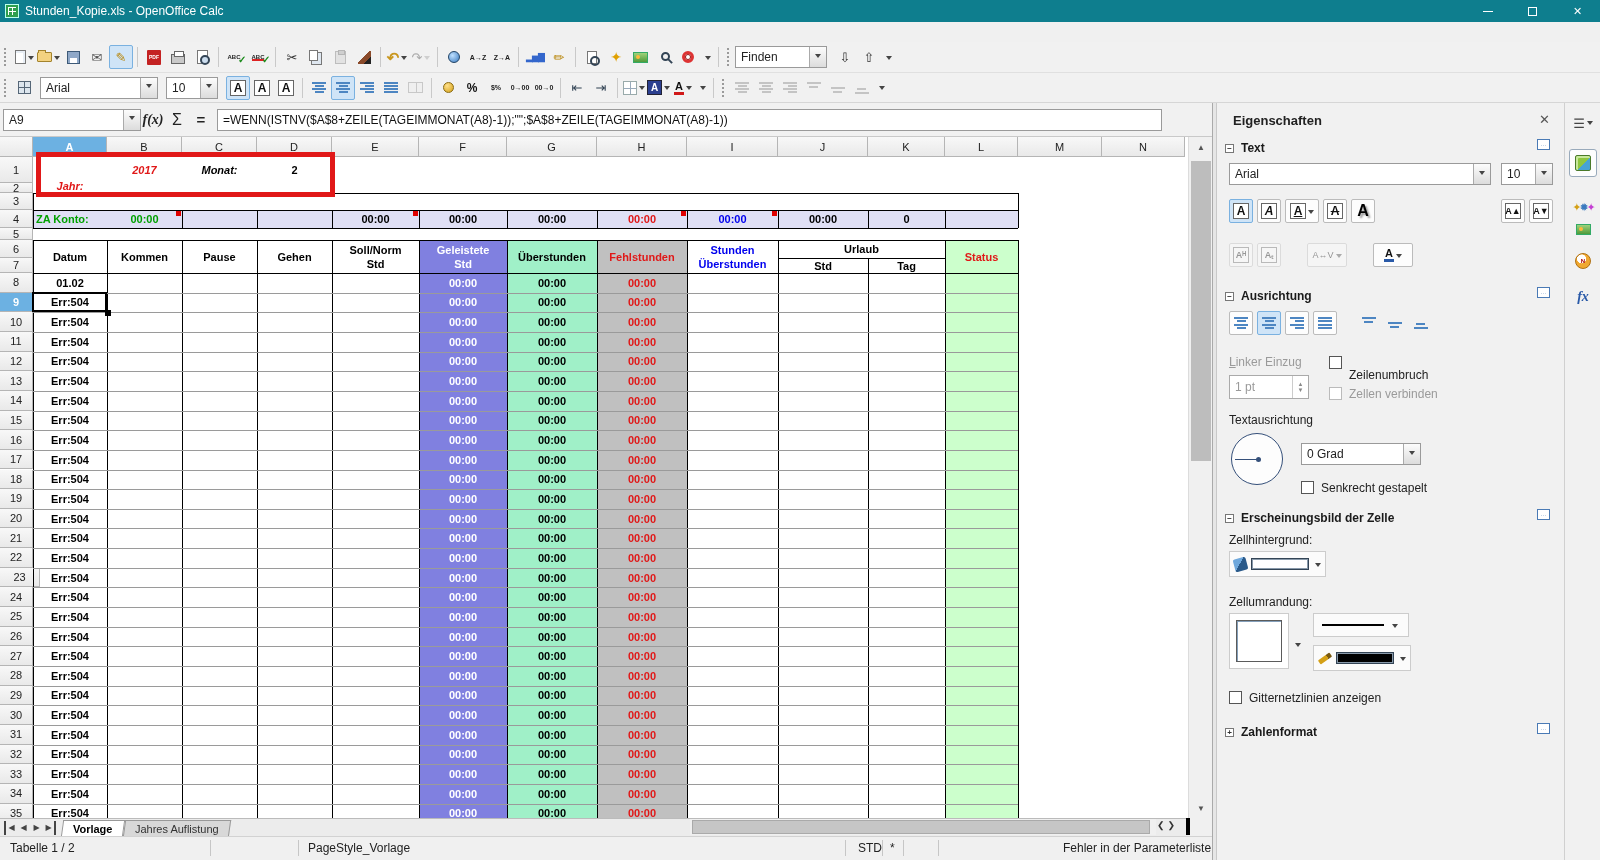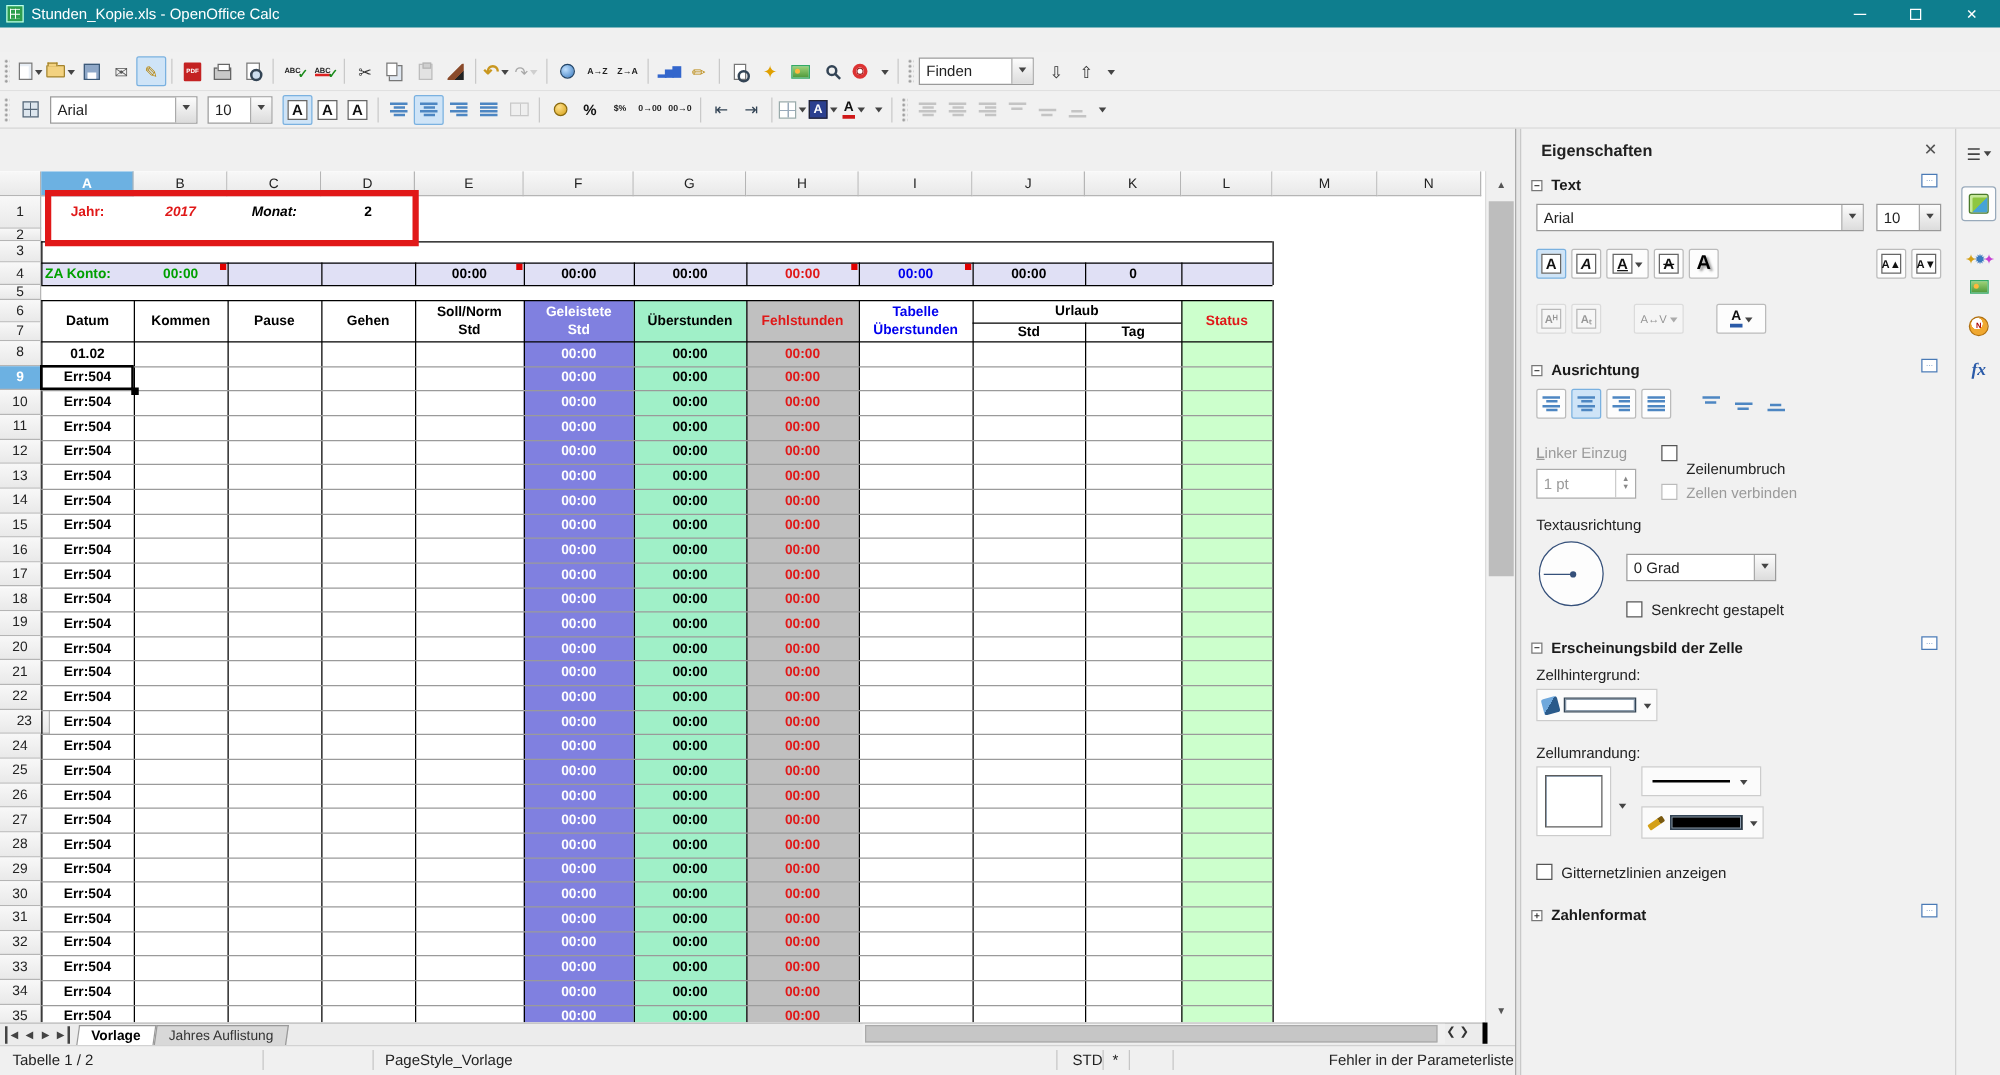--- a/index.html
+++ b/index.html
@@ -476,20 +476,32 @@
             <i></i>
             <i></i>
           </span>
         </span>
         <span class="tbtn" style="min-width: 14px;">
           <span class="dda"></span>
         </span>
       </span>
   </div>
 
+  <div class="fbar">
+    <span class="combo namebox">
+      <span class="cv">A9</span>
+      <span class="cbtn">
+          <span class="dda"></span>
+        </span>
+    </span>
+    <span class="fsym" style="font-style:italic;font-family:'Liberation Serif',serif;font-weight:bold;">f(x)</span>
+    <span class="fsym" style="font-size:16px;">Σ</span>
+    <span class="fsym" style="font-weight:bold;font-size:15px;">=</span>
+    <span class="finput">=WENN(ISTNV($A$8+ZEILE(TAGEIMMONAT(A8)-1));"";$A$8+ZEILE(TAGEIMMONAT(A8)-1))</span>
+  </div>
 
   <div id="sheet">
       <div class="chdr" style="left: 0px; top: 0px; width: 33px; height: 20px;"></div>
       <div class="chdr hdr-sel" style="left: 33px; top: 0px; width: 74px; height: 20px;">A</div>
       <div class="chdr" style="left: 107px; top: 0px; width: 75px; height: 20px;">B</div>
       <div class="chdr" style="left: 182px; top: 0px; width: 75px; height: 20px;">C</div>
       <div class="chdr" style="left: 257px; top: 0px; width: 75px; height: 20px;">D</div>
       <div class="chdr" style="left: 332px; top: 0px; width: 87px; height: 20px;">E</div>
       <div class="chdr" style="left: 419px; top: 0px; width: 88px; height: 20px;">F</div>
       <div class="chdr" style="left: 507px; top: 0px; width: 90px; height: 20px;">G</div>
@@ -528,21 +540,21 @@
       <div class="rhdr" style="left: 0px; top: 489.7px; width: 33px; height: 19.65px;">26</div>
       <div class="rhdr" style="left: 0px; top: 509.35px; width: 33px; height: 19.65px;">27</div>
       <div class="rhdr" style="left: 0px; top: 529px; width: 33px; height: 19.65px;">28</div>
       <div class="rhdr" style="left: 0px; top: 548.65px; width: 33px; height: 19.65px;">29</div>
       <div class="rhdr" style="left: 0px; top: 568.3px; width: 33px; height: 19.65px;">30</div>
       <div class="rhdr" style="left: 0px; top: 587.95px; width: 33px; height: 19.65px;">31</div>
       <div class="rhdr" style="left: 0px; top: 607.6px; width: 33px; height: 19.65px;">32</div>
       <div class="rhdr" style="left: 0px; top: 627.25px; width: 33px; height: 19.65px;">33</div>
       <div class="rhdr" style="left: 0px; top: 646.9px; width: 33px; height: 19.65px;">34</div>
       <div class="rhdr" style="left: 0px; top: 666.55px; width: 33px; height: 19.65px;">35</div>
-      <div class="celltxt" style="left: 33px; top: 20px; width: 74px; height: 26px; color: rgb(224, 24, 24); ">Jahr:</div>
+      <div class="celltxt" style="left: 33px; top: 36px; width: 74px; height: 26px; color: rgb(224, 24, 24); font-style: italic;">Jahr:</div>
       <div class="celltxt" style="left: 107px; top: 20px; width: 75px; height: 26px; color: rgb(224, 24, 24); font-style: italic;">2017</div>
       <div class="celltxt" style="left: 182px; top: 20px; width: 75px; height: 26px; color: rgb(0, 0, 0); font-style: italic;">Monat:</div>
       <div class="celltxt" style="left: 257px; top: 20px; width: 75px; height: 26px; color: rgb(0, 0, 0);">2</div>
       <div class="colfill" style="left: 33px; top: 73px; width: 985px; height: 18px; background: rgb(224, 224, 245);"></div>
       <div class="hline" style="left: 33px; top: 56px; width: 985px;"></div>
       <div class="hline" style="left: 33px; top: 73px; width: 985px;"></div>
       <div class="hline" style="left: 33px; top: 91px; width: 985px;"></div>
       <div class="vline" style="left: 33px; top: 56px; height: 35px;"></div>
       <div class="vline" style="left: 1018px; top: 56px; height: 35px;"></div>
       <div class="vline" style="left: 182px; top: 73px; height: 18px;"></div>
@@ -593,21 +605,21 @@
         <div>Geleistete</div>
         <div>Std</div>
       </div>
       <div class="celltxt" style="left: 507px; top: 103px; width: 90px; height: 33px; color: rgb(0, 0, 0); flex-direction: column; line-height: 14px;">
         <div>Überstunden</div>
       </div>
       <div class="celltxt" style="left: 597px; top: 103px; width: 90px; height: 33px; color: rgb(224, 24, 24); flex-direction: column; line-height: 14px;">
         <div>Fehlstunden</div>
       </div>
       <div class="celltxt" style="left: 687px; top: 103px; width: 91px; height: 33px; color: rgb(0, 0, 238); flex-direction: column; line-height: 14px;">
-        <div>Tabelle</div>
+        <div>Stunden</div>
         <div>Überstunden</div>
       </div>
       <div class="celltxt" style="left: 778px; top: 103px; width: 167px; height: 18px;">Urlaub</div>
       <div class="celltxt" style="left: 778px; top: 121px; width: 90px; height: 15px;">Std</div>
       <div class="celltxt" style="left: 868px; top: 121px; width: 77px; height: 15px;">Tag</div>
       <div class="celltxt" style="left: 945px; top: 103px; width: 73px; height: 33px; color: rgb(224, 24, 24);">Status</div>
       <div class="hline" style="left: 33px; top: 103px; width: 985px;"></div>
       <div class="hline" style="left: 33px; top: 136px; width: 985px;"></div>
       <div class="hline" style="left: 778px; top: 121px; width: 167px;"></div>
       <div class="vline" style="left: 33px; top: 103px; height: 578px;"></div>

